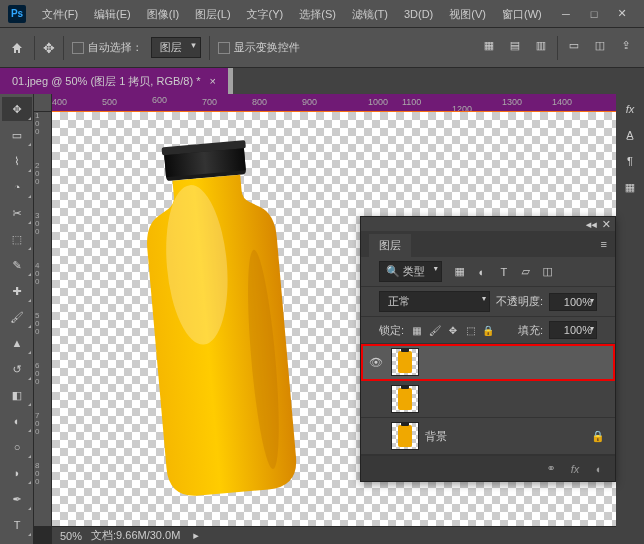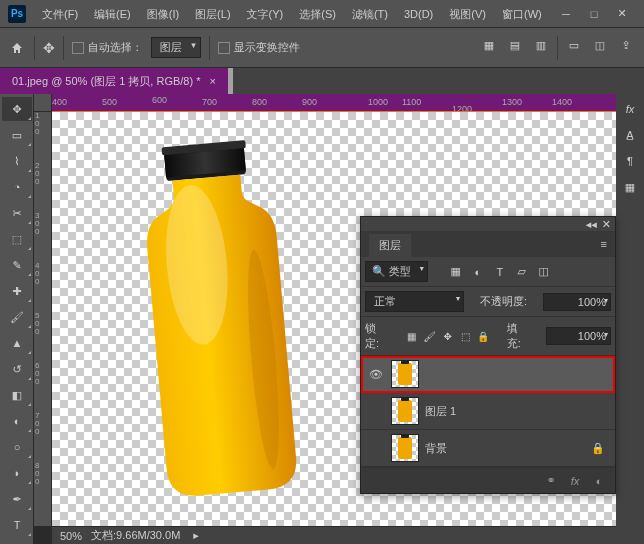--- a/index.html
+++ b/index.html
@@ -30,28 +30,28 @@
 .ruler-corner{position:absolute;top:0;left:0;width:18px;height:18px;background:#535353;border-right:1px solid #2a2a2a;border-bottom:1px solid #2a2a2a}
 .tick{position:absolute;font-size:9px;color:#aaa}
 .canvas{position:absolute;top:18px;left:18px;right:0;bottom:18px;background-image:linear-gradient(45deg,#ccc 25%,transparent 25%),linear-gradient(-45deg,#ccc 25%,transparent 25%),linear-gradient(45deg,transparent 75%,#ccc 75%),linear-gradient(-45deg,transparent 75%,#ccc 75%);background-size:16px 16px;background-position:0 0,0 8px,8px -8px,-8px 0;background-color:#fff}
 .bottle-container{position:absolute;left:60px;top:20px;width:240px;height:380px}
 .status{position:absolute;bottom:0;left:18px;right:0;height:18px;background:#424242;display:flex;align-items:center;padding:0 8px;gap:9px;font-size:10px;border-top:1px solid #2a2a2a}
 .right-dock{width:28px;background:#424242;display:flex;flex-direction:column;align-items:center;padding-top:4px;gap:4px}
 .dock-icon{width:22px;height:22px;display:flex;align-items:center;justify-content:center;cursor:pointer}
 .layers-panel{position:absolute;right:28px;top:216px;width:256px;background:#424242;border:1px solid #222;box-shadow:0 2px 8px rgba(0,0,0,.4)}
 .panel-header{height:26px;background:#383838;display:flex;align-items:center;padding:0 8px;justify-content:space-between}
 .panel-title-tab{background:#424242;padding:4px 10px;margin-top:2px}
-.panel-row{display:flex;align-items:center;padding:4px 4px;gap:16px;border-bottom:1px solid #333}
+.panel-row{display:flex;align-items:center;padding:4px 18px;gap:6px;border-bottom:1px solid #333}
 .filter-select{background:#2a2a2a;border:1px solid #222;padding:2px 16px 2px 6px;position:relative;flex:0 0 auto}
 .filter-select::after{content:"▾";position:absolute;right:3px;font-size:8px}
 .filter-icons{display:flex;gap:6px;margin-left:4px}
 .fi{width:16px;height:16px;display:flex;align-items:center;justify-content:center;font-size:11px}
 .blend-select{background:#2a2a2a;border:1px solid #222;padding:2px 20px 2px 8px;position:relative;flex:1}
 .blend-select::after{content:"▾";position:absolute;right:3px;font-size:8px}
-.pct-box{background:#2a2a2a;border:1px solid #222;padding:2px 4px;position:relative;width:68px;text-align:right}
+.pct-box{background:#2a2a2a;border:1px solid #222;padding:2px 4px;position:relative;width:48px;text-align:right}
 .pct-box::after{content:"▾";position:absolute;right:2px;font-size:8px}
 .lock-icons{display:flex;gap:4px}
 .li{width:14px;height:14px;display:flex;align-items:center;justify-content:center;font-size:10px}
 .layer-list{max-height:200px;overflow:auto}
 .layer-item{display:flex;align-items:center;height:37px;padding:0 6px;border-bottom:1px solid #333}
 .layer-item.selected{background:#5a5a5a;outline:2px solid #e00;outline-offset:-2px}
 .eye{width:18px;height:18px;display:flex;align-items:center;justify-content:center;margin-right:6px}
 .thumb{width:28px;height:28px;background:#fff;border:1px solid #222;margin-right:6px;position:relative;background-image:linear-gradient(45deg,#ccc 25%,transparent 25%),linear-gradient(-45deg,#ccc 25%,transparent 25%),linear-gradient(45deg,transparent 75%,#ccc 75%),linear-gradient(-45deg,transparent 75%,#ccc 75%);background-size:8px 8px;background-position:0 0,0 4px,4px -4px,-4px 0}
 .thumb-bottle{position:absolute;left:6px;top:2px;width:14px;height:22px;background:#f0a800;border-radius:2px}
 .thumb-bottle::before{content:"";position:absolute;top:-3px;left:3px;width:8px;height:4px;background:#222;border-radius:1px}
@@ -254,21 +254,20 @@
         <div class="eye">👁</div>
         <div class="thumb">
           <div class="thumb-bottle"></div>
         </div>
       </div>
       <div class="layer-item">
         <div class="eye"></div>
         <div class="thumb">
           <div class="thumb-bottle"></div>
         </div>
-        <div class="layer-name">图层 1</div>
       </div>
       <div class="layer-item">
         <div class="eye"></div>
         <div class="thumb">
           <div class="thumb-bottle"></div>
         </div>
         <div class="layer-name">背景</div>
         <div class="lock-icon">🔒</div>
       </div>
     </div>

